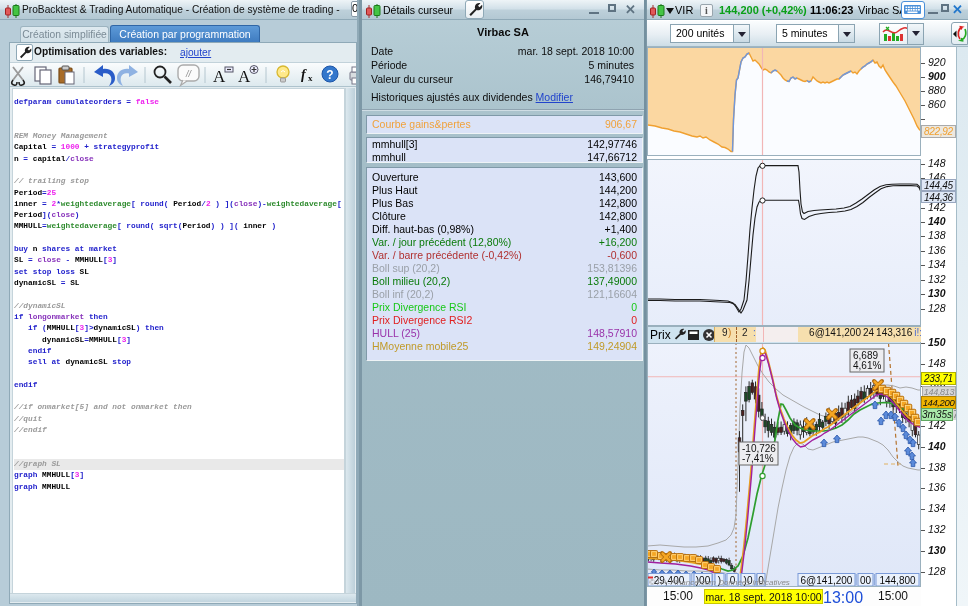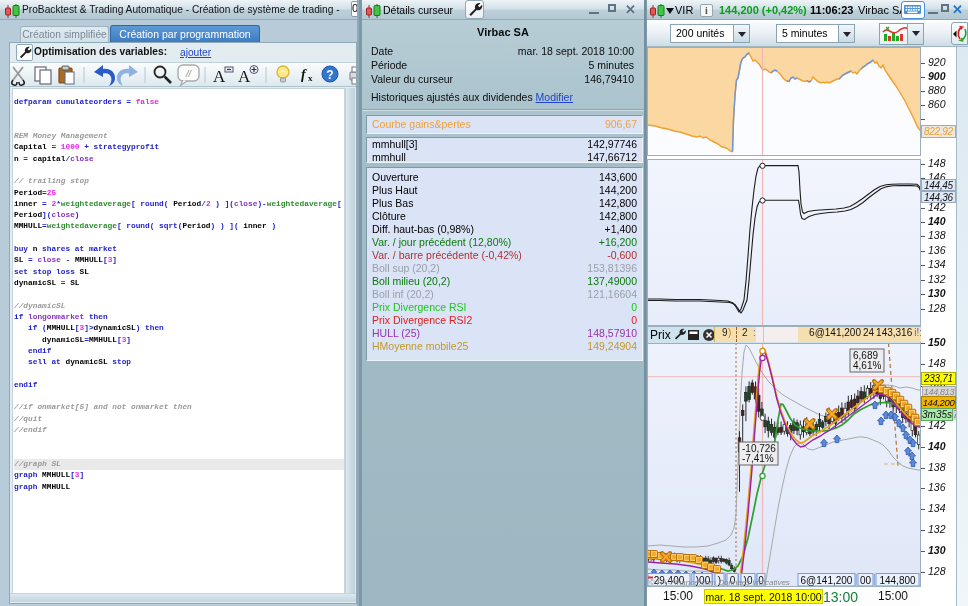--- a/index.html
+++ b/index.html
@@ -751,21 +751,21 @@
         </div>
 <div class="abs" style="left:108px;top:0;width:42px;height:15px;background:#f4eeee;"></div>
 <div class="abs" style="left:150px;top:0;width:124px;height:15px;background:#f6dfae;font-size:10px;color:#111;padding-left:4px;">6@141,200 24 143,316 <span style="color:#4a6ad0">i!:</span></div>
 <div class="abs" style="left:88px;top:0;width:1px;height:15px;border-left:1px dashed #a0622a;"></div>
 <div class="abs" style="left:115px;top:0;width:1px;height:15px;background:#f2b6b6;"></div>
 </div>
 <div class="abs" style="left:2px;top:578px;width:220px;font-size:8px;color:#8a8a8a;font-style:italic;z-index:5;">© H+-Finance.com Données indicatives</div>
 <div class="abs" style="left:0;top:587px;width:274px;height:19px;background:#fdfdfd;">
 <span class="abs" style="left:16px;top:2px;font-size:12px;color:#111;">15:00</span>
 <span class="abs" style="left:57px;top:2px;width:119px;height:15px;background:#ffff00;border:1px solid #c8c800;font-size:10.5px;color:#111;text-align:center;line-height:14px;">mar. 18 sept. 2018 10:00</span>
-<span class="abs" style="left:176px;top:2px;font-size:14px;color:#15803d;">13:00</span>
+<span class="abs" style="left:176px;top:2px;font-size:16px;color:#1d4ed8;">13:00</span>
 <span class="abs" style="left:231px;top:2px;font-size:12px;color:#111;">15:00</span>
 </div>
 <div class="axis" style="top:47px;height:559px;">
 <span class="tick" style="top:16.0px;"></span>
         <span class="alab" style="top:9.0px;font-weight:normal;font-size:10.5px;">920</span>
 <span class="tick" style="top:30.0px;"></span>
         <span class="alab" style="top:23.0px;font-weight:bold;font-size:10.5px;">900</span>
 <span class="tick" style="top:44.0px;"></span>
         <span class="alab" style="top:37.0px;font-weight:normal;font-size:10.5px;">880</span>
 <span class="tick" style="top:57.5px;"></span>

